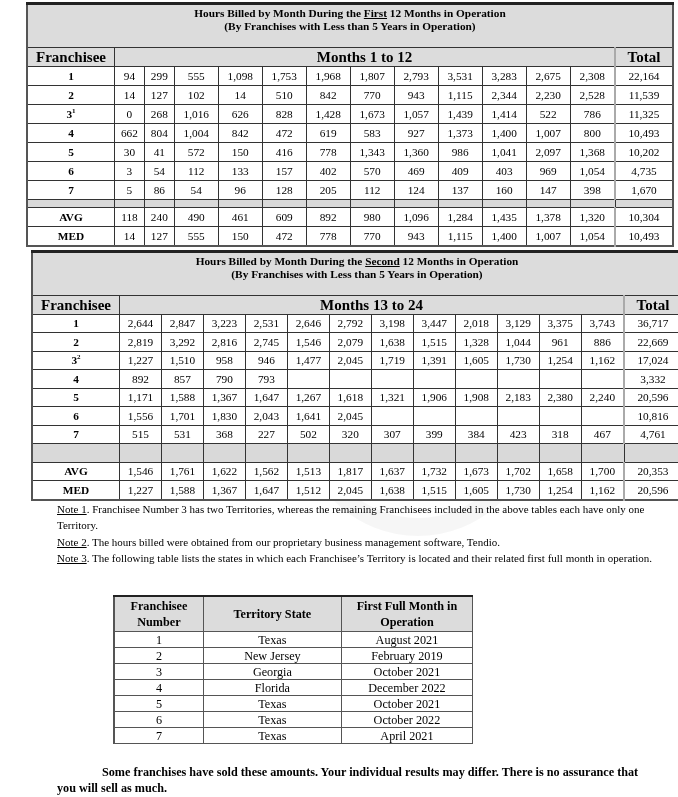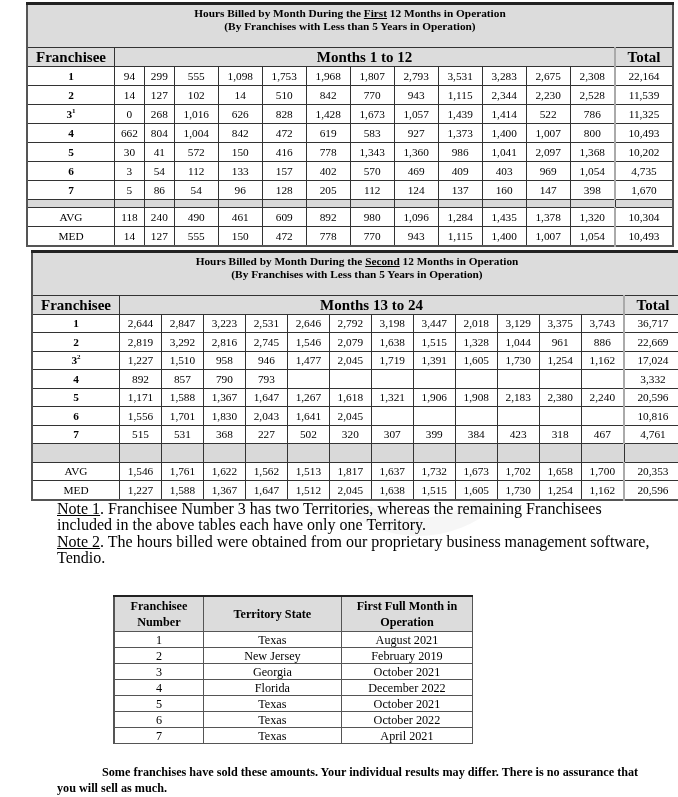--- a/index.html
+++ b/index.html
@@ -3,29 +3,29 @@
 <meta charset="utf-8">
 <style>
   html, body { margin:0; padding:0; background:#ffffff; }
   body { width:678px; height:797px; position:relative; font-family:"Liberation Serif", "DejaVu Serif", serif; color:#000; overflow:hidden; }
   table { border-collapse:collapse; }
   .hours-table { position:absolute; background:#fff; border:2px solid #555; border-top:3px solid #222; }
   .hours-table td { border:1px solid #333; text-align:center; font-size:11.3px; padding:0; height:18px; line-height:16px; }
   .hours-table td.title-cell { background:#dcdcdc; font-weight:bold; font-size:11.3px; line-height:12.5px; height:auto; padding:2px 0 15px 0; border-bottom:1px solid #333;margin-left:12px; }
   .hours-table td.hdr { background:#dcdcdc; font-weight:bold; font-size:15px; }
   .hours-table td.rowlabel { font-weight:bold; }
-  .hours-table td.lbl-plain { font-weight:normal; }
+  .hours-table td.lbl-plain { font-weight:bold; }
   .hours-table td.gap { background:#d9d9d9; height:7px; line-height:7px; }
   .hours-table td.total { border-left:2px solid #aaa; }
   .u { text-decoration:underline; }
   sup { font-size:7px; line-height:0; }
   #t1 { left:26px; top:2px; width:648px; }
   #t2 { left:31px; top:250px; width:652px; }
   #t2 td { height:17.5px; }
-  .notes { position:absolute; left:57px; top:501px; width:600px; font-size:16px; line-height:16.3px; }
+  .notes { position:absolute; left:57px; top:501px; width:600px; font-size:11px; line-height:16.3px; }
   .notes p { margin:0; }
   .note-label { text-decoration:underline; }
   #t3 { position:absolute; left:113px; top:595px; width:360px; border-left:2px solid #555; border-top:2px solid #222; }
   #t3 td { border:1px solid #555; text-align:center; font-size:12.2px; line-height:14px; padding:0; height:15px; }
   #t3 td.th { background:#dcdcdc; font-weight:bold; line-height:15.5px; padding:2px 0 1px 0; }
   .disclaimer { position:absolute; left:57px; top:764px; width:600px; font-weight:bold; font-size:12.2px; line-height:16px; }
   .disclaimer .indent { display:inline-block; width:45px; }
   .watermark { position:absolute; left:300px; top:300px; width:200px; height:200px; border-radius:50%; border:18px solid rgba(0,0,0,0.035); pointer-events:none; }
 </style>
 </head>
@@ -381,20 +381,21 @@
         <td>1,254</td>
         <td>1,162</td>
         <td class="total">20,596</td>
       </tr>
     </tbody>
 </table>
 
 <div class="notes">
   <p><span class="note-label">Note 1</span><span>.  Franchisee Number 3 has two Territories, whereas the remaining Franchisees included in the above tables each have only one Territory.</span></p>
   <p><span class="note-label">Note 2</span><span>.  The hours billed were obtained from our proprietary business management software, Tendio.</span></p>
+  <p><span class="note-label">Note 3</span><span>.  The following table lists the states in which each Franchisee’s Territory is located and their related first full month in operation.</span></p>
 </div>
 
 <table id="t3">
   <tbody id="t3-body">
       <tr>
         <td class="th" style="width:96px">Franchisee Number</td>
         <td class="th" style="width:160px">Territory State</td>
         <td class="th" style="width:150px">First Full Month in Operation</td>
       </tr>
       <tr>

